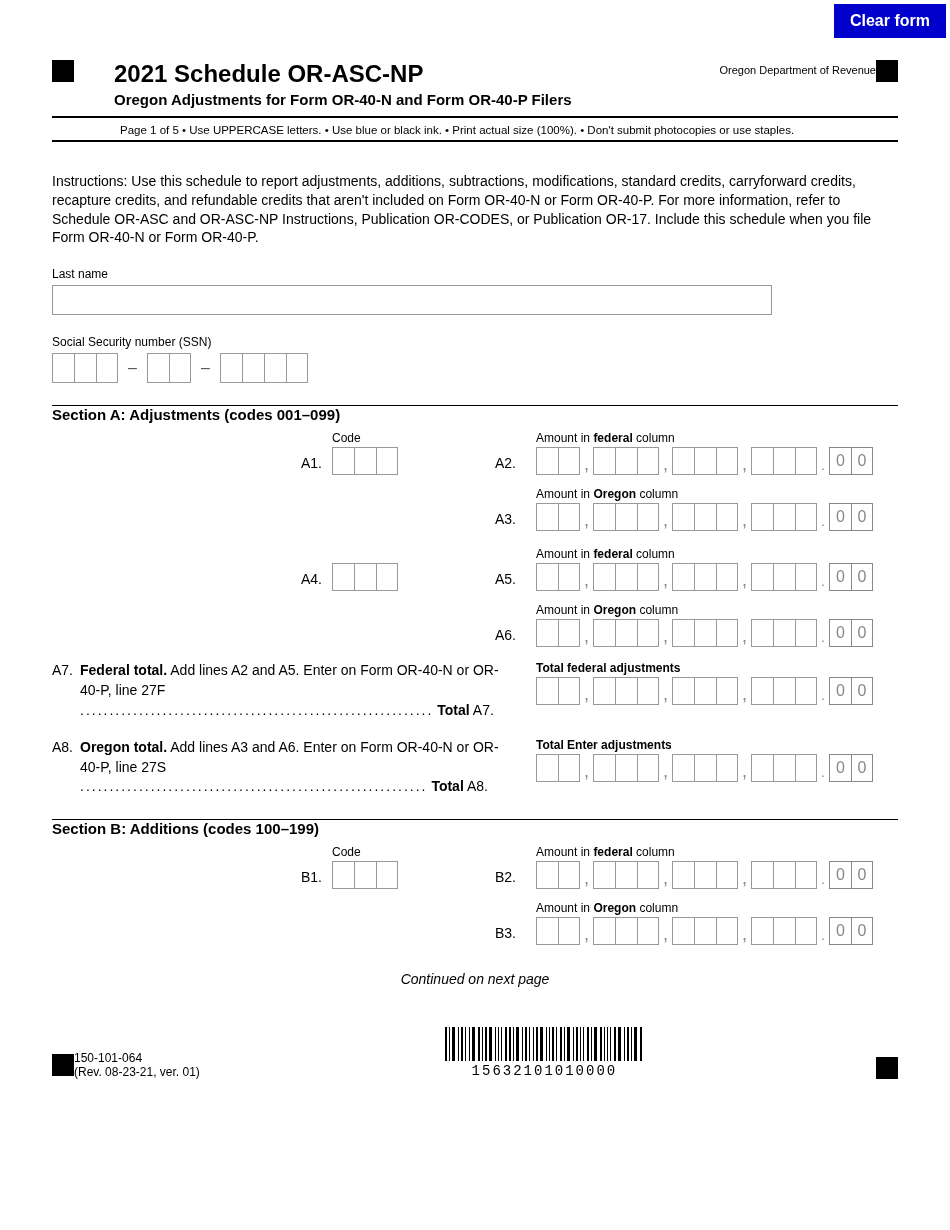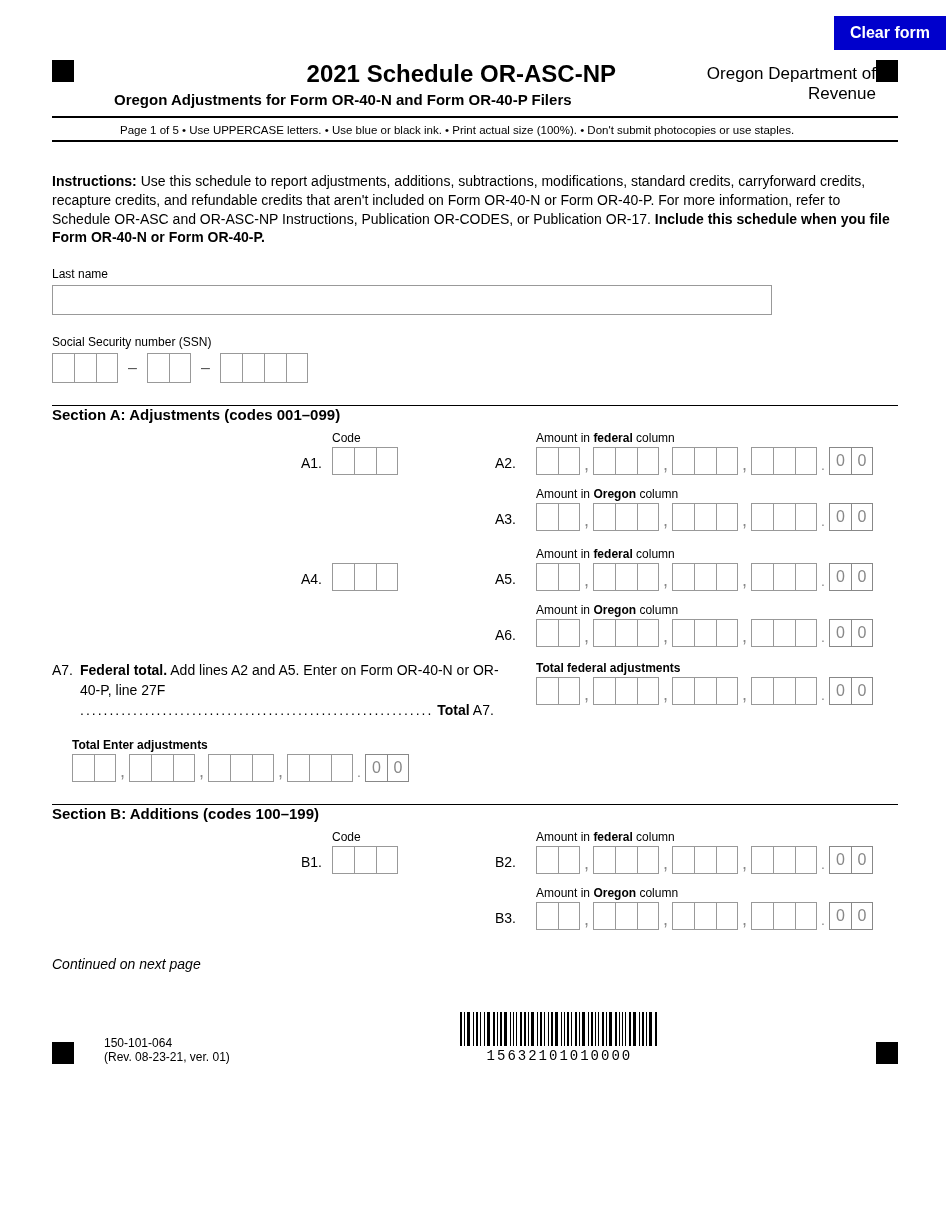--- a/index.html
+++ b/index.html
@@ -1,29 +1,29 @@
 <!DOCTYPE html>
 <html><head>
 <meta charset="utf-8">
 <style>
   * { box-sizing: border-box; margin: 0; padding: 0; }
   body { font-family: Arial, Helvetica, sans-serif; background: #fff; color: #000; width: 950px; }
-  .clear-btn { position: absolute; top: 16px; right: 4px; background: #0000cc; color: #fff; font-weight: bold; font-size: 16px; padding: 8px 16px; border: none; cursor: pointer; }
+  .clear-btn { position: absolute; top: 4px; right: 4px; background: #0000cc; color: #fff; font-weight: bold; font-size: 16px; padding: 8px 16px; border: none; cursor: pointer; }
   .page { padding: 60px 52px 40px 52px; }
   .header-row { display: flex; align-items: flex-start; }
   .black-sq { width: 22px; height: 22px; background: #000; flex-shrink: 0; }
   .header-mid { flex: 1; padding: 0 40px 0 40px; }
-  .title { font-size: 24px; font-weight: bold; line-height: 1.2; text-align: right; }
+  .title { font-size: 24px; font-weight: bold; line-height: 1.2; }
   .subtitle { font-size: 15px; font-weight: bold; margin-top: 2px; }
-  .dept { font-size: 17px; padding-top: 4px; }
+  .dept { font-size: 11px; padding-top: 4px; }
   .header-right { width: 220px; text-align: right; }
   .rule { border: none; border-top: 2px solid #000; margin: 8px 0 0 0; }
   .meta-line { font-size: 11.5px; margin: 6px 0 0 68px; }
   .instr { font-size: 14px; margin-top: 30px; line-height: 1.35; }
-  .instr b { font-weight: bold; }
+  .instr b { font-weight: normal; }
   .label-sm { font-size: 12px; margin-top: 20px; margin-bottom: 4px; }
   .text-input { width: 720px; height: 30px; border: 1px solid #999; padding: 4px; font-size: 14px; }
   .ssn-row { display: flex; align-items: center; gap: 10px; margin-top: 2px; }
   .digit-box { width: 22px; height: 30px; border: 1px solid #999; border-right: none; }
   .digit-box:last-child { border-right: 1px solid #999; }
   .digit-group { display: flex; }
   .dash { font-size: 16px; color: #555; }
   .thin-rule { border: none; border-top: 1.5px solid #000; margin-top: 22px; }
   .section-head { font-size: 15px; font-weight: bold; margin-bottom: 6px; }
   .form-row { display: flex; align-items: flex-end; margin-bottom: 10px; min-height: 46px; }
@@ -42,23 +42,23 @@
   .amt-box:last-child { border-right: 1px solid #999; }
   .comma { font-size: 18px; color: #888; padding-bottom: 0; }
   .dot { font-size: 14px; color: #888; padding-bottom: 2px; }
   .cents-box { width: 22px; height: 28px; border: 1px solid #888; border-right: none; display: flex; align-items: center; justify-content: center; font-size: 16px; color: #888; }
   .cents-box:last-child { border-right: 1px solid #888; }
   .total-row { display: flex; margin-top: 8px; }
   .total-left { width: 464px; font-size: 14px; line-height: 1.4; display: flex; }
   .total-num { width: 28px; padding-right: 6px; }
   .total-text { flex: 1; }
   .dotfill { letter-spacing: 2px; }
-  .cont { text-align: left; font-style: italic; font-size: 14px; margin-top: 26px; }
+  .cont { text-align: center; font-style: italic; font-size: 14px; margin-top: 26px; }
   .footer { display: flex; align-items: flex-end; justify-content: space-between; margin-top: 40px; }
-  .foot-left { display: flex; align-items: flex-end; gap: 30px; }
+  .foot-left { display: flex; align-items: center; }
   .foot-id { font-size: 12px; }
   .barcode-wrap { text-align: center; margin-left: 13px; }
   .barcode { display: flex; height: 34px; align-items: stretch; gap: 0; margin: 0 auto; }
   .barcode span { display: inline-block; background: #000; height: 100%; }
   .b1 { width: 1px; margin-right: 2px; } .b2 { width: 2px; margin-right: 2px; } .b3 { width: 3px; margin-right: 3px; } .b4 { width: 1px; margin-right: 3px; }
   .barcode-num { font-family: "Courier New", monospace; font-size: 14px; letter-spacing: 2px; margin-top: 2px; }
 </style>
 </head>
 <body>
 
@@ -322,20 +322,27 @@
         <div class="amt-group">
             <div class="cents-box">0</div>
             <div class="cents-box">0</div>
           </div>
       </div>
     </div>
   </div>
 
   
   <div class="total-row" style="margin-top:18px">
+    <div class="total-left">
+      <div class="total-num">A8.</div>
+      <div class="total-text">
+        <b>Oregon total.</b><span> Add lines A3 and A6. Enter on Form OR-40-N or OR-40-P, line 27S </span><br>
+        <span><span class="dotfill">...........................................................</span> <b>Total</b><span> A8.</span></span>
+      </div>
+    </div>
     <div class="amt-col">
       <div class="amt-label"><b>Total Enter adjustments</b></div>
       <div class="amt-boxes">
         <div class="amt-group">
             <div class="amt-box"></div>
             <div class="amt-box"></div>
           </div>
           <span class="comma">,</span>
         <div class="amt-group">
             <div class="amt-box"></div>

